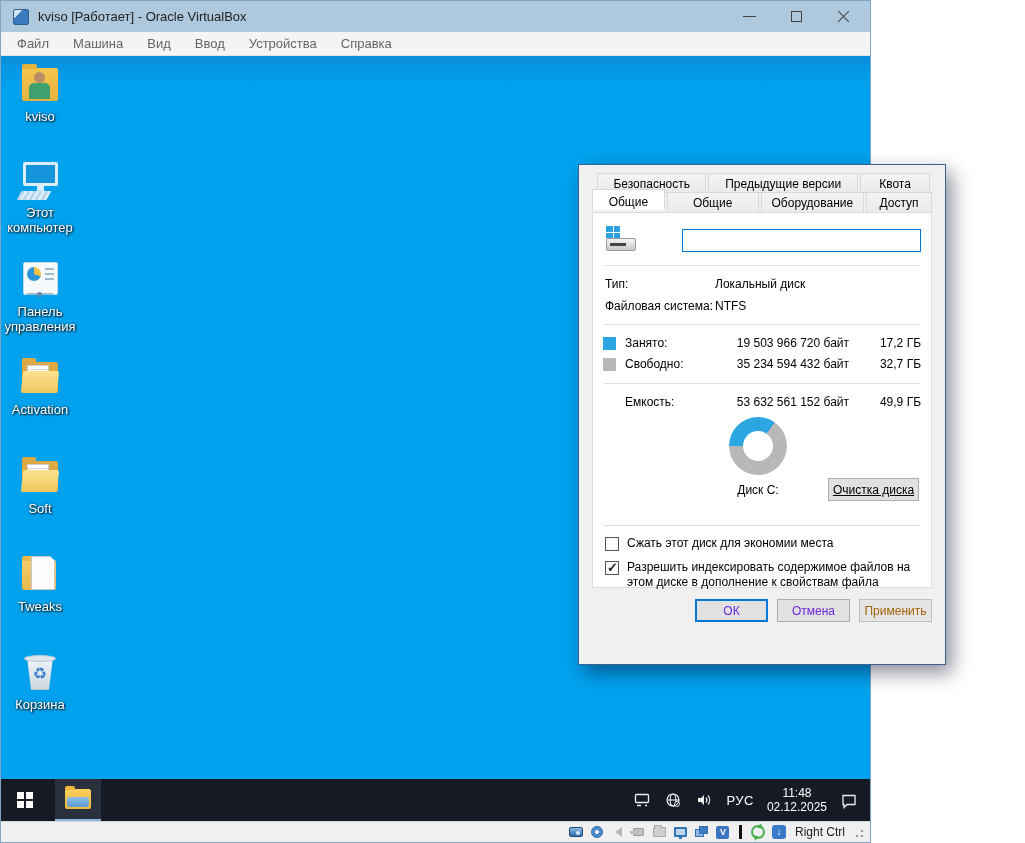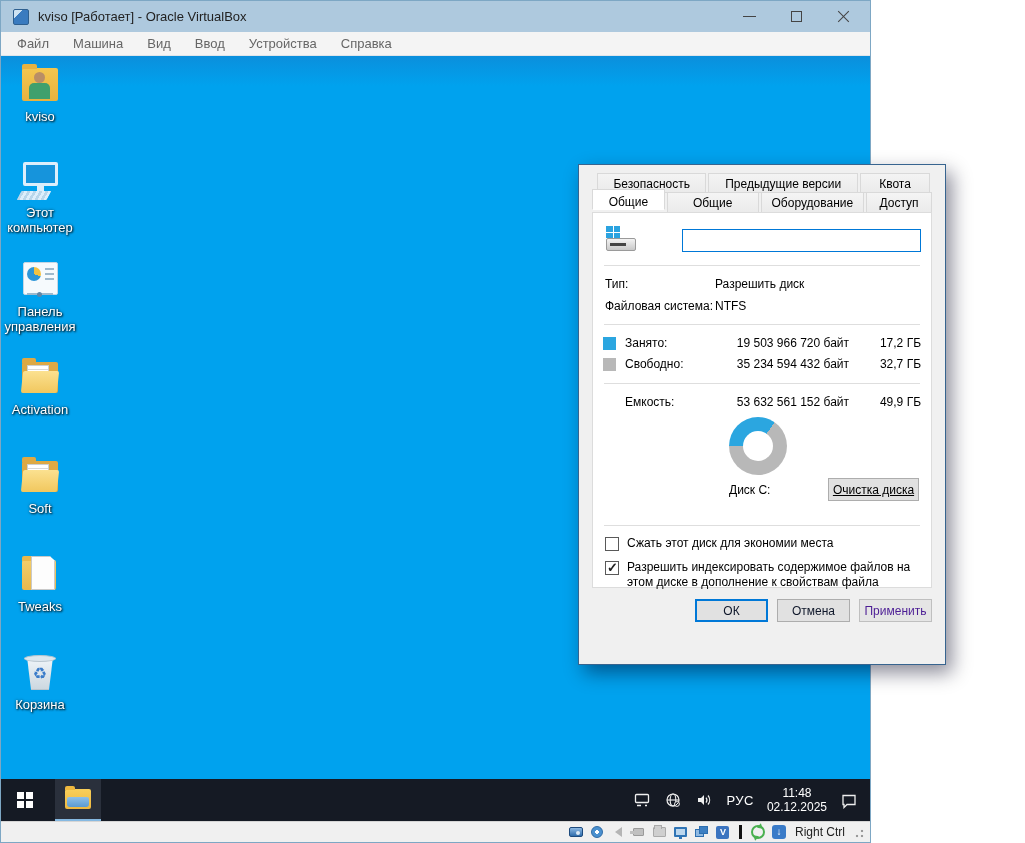--- a/index.html
+++ b/index.html
@@ -104,30 +104,30 @@
   .prop-label { width:110px; }
   .usage-row { display:flex; align-items:center; margin:4px 0; line-height:17px; }
   .legend { width:13px; height:13px; margin-right:9px; flex:0 0 auto; }
   .legend.none { background:transparent; }
   .u-label { flex:0 0 96px; }
   .u-bytes { flex:0 0 128px; text-align:right; }
   .u-gb { flex:0 0 72px; text-align:right; }
   .donut-sec { position:relative; height:92px; margin-top:6px; }
   .donut { position:absolute; left:126px; top:0; width:58px; height:58px; border-radius:50%; }
   .donut::after { content:""; position:absolute; inset:14px; border-radius:50%; background:#fff; }
-  .donut-label { position:absolute; left:126px; top:66px; width:58px; text-align:left; }
+  .donut-label { position:absolute; left:126px; top:66px; width:58px; text-align:center; }
   .cleanup-btn { position:absolute; right:2px; top:61px; width:91px; height:23px; background:#e1e1e1; border:1px solid #adadad; font:12px "Liberation Sans",sans-serif;text-decoration:underline; }
   .check-row { display:flex; align-items:flex-start; margin:9px 0 0 2px; gap:8px; }
   .checkbox { width:14px; height:14px; border:1px solid #595959; background:#fff; position:relative; flex:0 0 auto; margin-top:1px; }
   .checkbox.checked::after { content:"✓"; position:absolute; left:1px; top:-2px; font-size:13px; font-weight:bold; color:#222; }
   .check-text { line-height:15px; max-width:300px; }
   .dlg-buttons { display:flex; justify-content:flex-end; gap:9px; padding:11px 13px; }
-  .btn { width:73px; height:23px; background:#e1e1e1; border:1px solid #adadad; font:12px "Liberation Sans",sans-serif; color:#0f172a; }
+  .btn { width:73px; height:23px; background:#e1e1e1; border:1px solid #adadad; font:12px "Liberation Sans",sans-serif; color:#6d28d9; }
   .btn.focused { border:2px solid #0078d7; }
-  .btn.disabled { color:#4c1d95; border-color:#bfbfbf; background:#e5e5e5; }
+  .btn.disabled { color:#a16207; border-color:#bfbfbf; background:#e5e5e5; }
 
   
   .taskbar { height:42px; background:#151a24; display:flex; align-items:stretch; flex:0 0 auto; }
   .start-btn { width:48px; display:flex; align-items:center; justify-content:center; }
   .winlogo { width:16px; height:16px; display:grid; grid-template-columns:1fr 1fr; gap:1.5px; }
   .winlogo i { background:#fff; }
   .task-explorer { width:46px; margin-left:6px; display:flex; align-items:center; justify-content:center; background:#2a303c; border-bottom:2px solid #86b9e2; }
   .expl-folder { position:relative; width:26px; height:20px; }
   .expl-folder .b { position:absolute; inset:0; background:linear-gradient(#f8cf5a,#eeb83f); border-radius:2px; }
   .expl-folder .b::before { content:""; position:absolute; top:-3px; left:0; width:10px; height:4px; background:#eeb83f; border-radius:2px 2px 0 0; }
@@ -278,21 +278,21 @@
                   <i></i>
                   <i></i>
                 </span>
             </span>
             <input class="vol-input" value="" style="">
           </div>
           <div class="hr"></div>
 
           <div class="prop-row">
             <span class="prop-label">Тип:</span>
-            <span>Разрешить диск</span>
+            <span>Локальный диск</span>
           </div>
           <div class="prop-row">
             <span class="prop-label">Файловая система:</span>
             <span>NTFS</span>
           </div>
           <div class="hr"></div>
 
           <div class="usage-row">
             <span class="legend" style="background:#2ba6e0"></span>
             <span class="u-label">Занято:</span>

